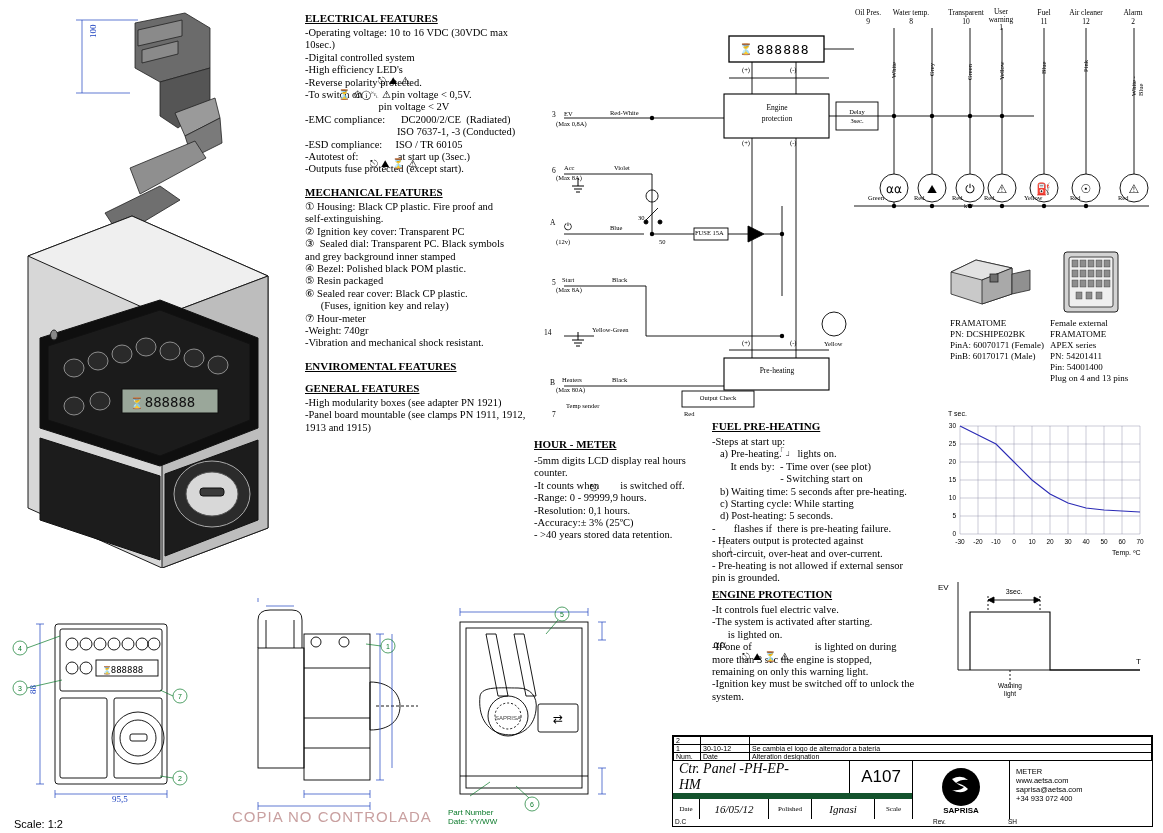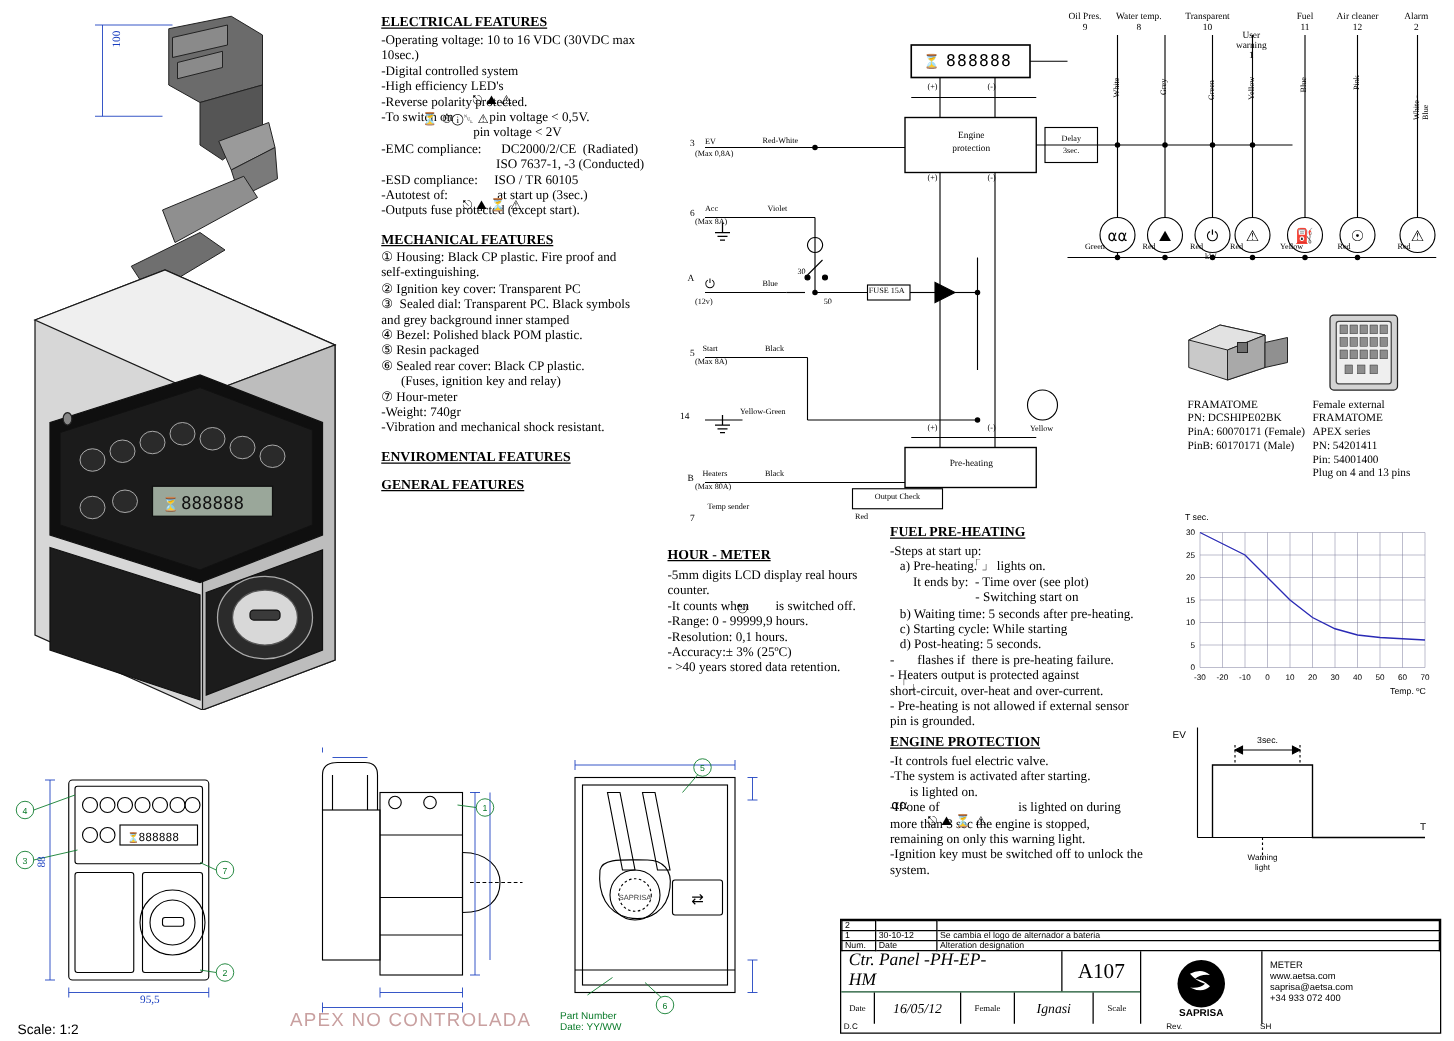--- a/index.html
+++ b/index.html
@@ -89,20 +89,21 @@
 <div class="abs" style="left:305px;top:12px;width:225px;">
   <div class="h">ELECTRICAL FEATURES</div>
   <div class="txt" style="margin-top:3px;"><span>-Operating voltage: 10 to 16 VDC (30VDC max 10sec.)</span><br><span>-Digital controlled system</span><br><span>-High efficiency LED's</span><br><span>-Reverse polarity protected.</span><br><span>-To switch on           pin voltage &lt; 0,5V.</span><br><span>                            pin voltage &lt; 2V</span><br><span>-EMC compliance:      DC2000/2/CE  (Radiated)</span><br><span>                                   ISO 7637-1, -3 (Conducted)</span><br><span>-ESD compliance:     ISO / TR 60105</span><br><span>-Autotest of:               at start up (3sec.)</span><br><span>-Outputs fuse protected (except start).</span></div>
 
   <div class="h" style="margin-top:10px;">MECHANICAL FEATURES</div>
   <div class="txt" style="margin-top:3px;"><span>① Housing: Black CP plastic. Fire proof and</span><br><span>self-extinguishing.</span><br><span>② Ignition key cover: Transparent PC</span><br><span>③  Sealed dial: Transparent PC. Black symbols</span><br><span>and grey background inner stamped</span><br><span>④ Bezel: Polished black POM plastic.</span><br><span>⑤ Resin packaged</span><br><span>⑥ Sealed rear cover: Black CP plastic.</span><br><span>      (Fuses, ignition key and relay)</span><br><span>⑦ Hour-meter</span><br><span>-Weight: 740gr</span><br><span>-Vibration and mechanical shock resistant.</span></div>
 
   <div class="h" style="margin-top:10px;">ENVIROMENTAL FEATURES</div>
 
   <div class="h" style="margin-top:10px;">GENERAL FEATURES</div>
+  <div class="txt" style="margin-top:3px;"><span>-High modularity boxes (see adapter PN 1921)</span><br><span>-Panel board mountable (see clamps PN 1911, 1912,</span><br><span>1913 and 1915)</span></div>
 </div>
 
 <div class="abs sym" style="left:378px;top:75px;font-size:10px;">⎋&nbsp;⛰&nbsp;⚠</div>
 <div class="abs sym" style="left:338px;top:89px;font-size:10px;">⏳&nbsp;⏱ⓘ␀&nbsp;⚠</div>
 <div class="abs sym" style="left:370px;top:158px;font-size:10px;">⎋&nbsp;⛰&nbsp;⏳&nbsp;⚠</div>
 
 <div class="abs" style="left:534px;top:438px;width:180px;">
   <div class="h">HOUR - METER</div>
   <div class="txt" style="margin-top:5px;"><span>-5mm digits LCD display real hours</span><br><span>counter.</span><br><span>-It counts when        is switched off.</span><br><span>-Range: 0 - 99999,9 hours.</span><br><span>-Resolution: 0,1 hours.</span><br><span>-Accuracy:± 3% (25ºC)</span><br><span>- &gt;40 years stored data retention.</span></div>
 </div>
@@ -241,21 +242,21 @@
 
     <g font-family="DejaVu Sans, sans-serif" font-size="10">
       <text x="30" y="224">⏻</text>
     </g>
   </svg>
 
   
   <div class="abs xs ctr" style="left:310px;top:2px;width:48px;"><span>Oil Pres.</span><br><span>9</span></div>
   <div class="abs xs ctr" style="left:352px;top:2px;width:50px;"><span>Water temp.</span><br><span>8</span></div>
   <div class="abs xs ctr" style="left:406px;top:2px;width:52px;"><span>Transparent</span><br><span>10</span></div>
-  <div class="abs xs ctr" style="left:444px;top:18px;width:46px;line-height:8px;">User<br>warning<br><span>1</span></div>
+  <div class="abs xs ctr" style="left:444px;top:2px;width:46px;line-height:8px;">User<br>warning<br><span>1</span></div>
   <div class="abs xs ctr" style="left:492px;top:2px;width:36px;"><span>Fuel</span><br><span>11</span></div>
   <div class="abs xs ctr" style="left:524px;top:2px;width:56px;"><span>Air cleaner</span><br><span>12</span></div>
   <div class="abs xs ctr" style="left:578px;top:2px;width:42px;"><span>Alarm</span><br><span>2</span></div>
 
   <div class="abs tiny" style="left:356px;top:72px;transform:rotate(-90deg);transform-origin:left top;">White</div>
   <div class="abs tiny" style="left:394px;top:70px;transform:rotate(-90deg);transform-origin:left top;">Grey</div>
   <div class="abs tiny" style="left:432px;top:74px;transform:rotate(-90deg);transform-origin:left top;">Green</div>
   <div class="abs tiny" style="left:464px;top:74px;transform:rotate(-90deg);transform-origin:left top;">Yellow</div>
   <div class="abs tiny" style="left:506px;top:68px;transform:rotate(-90deg);transform-origin:left top;">Blue</div>
   <div class="abs tiny" style="left:548px;top:66px;transform:rotate(-90deg);transform-origin:left top;">Pink</div>
@@ -603,28 +604,28 @@
     </tr>
     <tr>
       <td>Num.</td>
       <td>Date</td>
       <td>Alteration designation</td>
     </tr>
   </tbody>
     </table>
   <div style="display:flex;height:58px;">
     <div style="flex:1;border-right:1px solid #000;display:flex;flex-direction:column;">
-      <div style="display:flex;flex:1;border-bottom:1px solid #14532d;">
+      <div style="display:flex;flex:1;border-bottom:6px solid #14532d;">
         <div style="flex:1;display:flex;align-items:center;padding-left:6px;font-style:italic;font-size:14px;">Ctr. Panel -PH-EP-HM</div>
-        <div style="width:62px;border-left:1px solid #000;display:flex;align-items:center;justify-content:center;font-size:17px;font-family:Liberation Serif, serif;margin-left:39px;">A107</div>
+        <div style="width:62px;border-left:1px solid #000;display:flex;align-items:center;justify-content:center;font-size:17px;font-family:Liberation Sans, sans-serif;margin-left:39px;">A107</div>
       </div>
       <div style="display:flex;flex:1;">
         <div style="width:26px;border-right:1px solid #000;display:flex;align-items:center;justify-content:center;font-size:7px;">Date</div>
         <div style="width:68px;border-right:1px solid #000;display:flex;align-items:center;justify-content:center;font-style:italic;font-size:11px;">16/05/12</div>
-        <div style="width:42px;border-right:1px solid #000;display:flex;align-items:center;justify-content:center;font-size:7px;">Female</div>
+        <div style="width:42px;border-right:1px solid #000;display:flex;align-items:center;justify-content:center;font-size:7px;">Polished</div>
         <div style="width:62px;border-right:1px solid #000;display:flex;align-items:center;justify-content:center;font-style:italic;font-size:11px;">Ignasi</div>
         <div style="flex:1;display:flex;align-items:center;justify-content:center;font-size:7px;">Scale</div>
       </div>
     </div>
     <div style="width:96px;border-right:1px solid #000;display:flex;align-items:center;justify-content:center;">
       <svg width="62" height="50" viewBox="0 0 62 50">
         <circle cx="31" cy="22" r="19" fill="#000"></circle>
         <path d="M22,14 q9,-5 16,1 q-7,-1 -12,3 q7,1 12,6 q-6,6 -16,1 q8,1 12,-3 q-7,-2 -12,-8 Z" fill="#fff"></path>
         <text x="31" y="48" font-family="Liberation Sans, sans-serif" font-size="8" font-weight="bold" text-anchor="middle" fill="#000">SAPRISA</text>
       </svg>
@@ -634,13 +635,13 @@
       <div>www.aetsa.com</div>
       <div>saprisa@aetsa.com</div>
       <div>+34 933 072 400</div>
     </div>
   </div>
   <div style="position:absolute;left:2px;bottom:1px;font-size:6.5px;font-family:'Liberation Sans',sans-serif;">D.C</div>
   <div style="position:absolute;left:260px;bottom:1px;font-size:6.5px;font-family:'Liberation Sans',sans-serif;">Rev.</div>
   <div style="position:absolute;left:335px;bottom:1px;font-size:6.5px;font-family:'Liberation Sans',sans-serif;">SH</div>
 </div>
 
-<div class="wm" style="left:232px;top:808px;">APEX NO CONTROLADA</div>
+<div class="wm" style="left:232px;top:808px;">COPIA NO CONTROLADA</div>
 
 </body></html>

